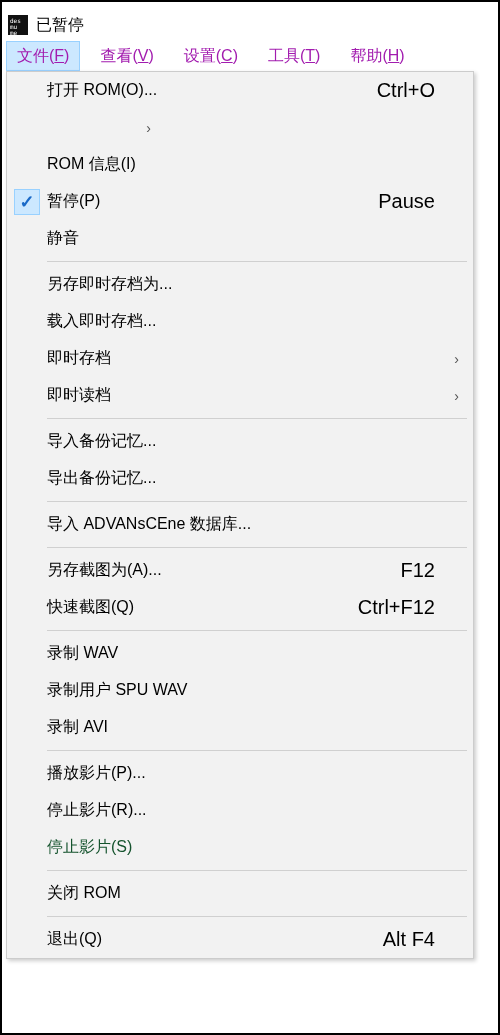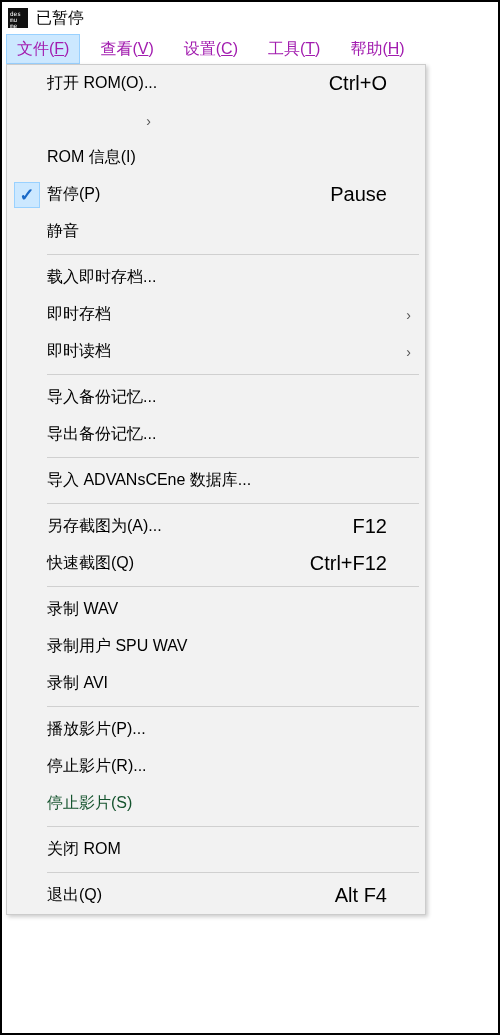--- a/index.html
+++ b/index.html
@@ -12,20 +12,21 @@
     overflow: hidden;
     border: 2px solid #000;
   }
   .titlebar {
     display: flex;
     align-items: center;
     height: 32px;
     padding: 4px 6px;
     background: #fff;
     gap: 8px;
+    margin-top: 7px;
   }
   .app-icon {
     width: 20px;
     height: 20px;
     display: flex;
     align-items: center;
     justify-content: center;
   }
   .title-text {
     font-size: 16px;
@@ -49,21 +50,21 @@
   }
   .menubar-item.active {
     background: #cce8ff;
     border: 1px solid #99d1ff;
   }
   .menubar-item u { text-decoration: underline; }
   .dropdown {
     position: relative;
     background: #f2f2f2;
     border: 1px solid #ccc;
-    width: 420px;
+    width: 468px;
     margin-left: 4px;
     box-shadow: 2px 2px 4px rgba(0,0,0,0.2);
   }
   .menu-item {
     display: flex;
     align-items: center;
     height: 37px;
     padding: 0 14px 0 0;
     cursor: default;
   }
@@ -167,20 +168,26 @@
     </div>
     <div class="menu-item">
       <div class="check-col"></div>
       <div class="label-col">静音</div>
       <div class="accel-col"></div>
       <div class="arrow-col"></div>
     </div>
     <div class="separator"></div>
     <div class="menu-item">
       <div class="check-col"></div>
+      <div class="label-col">另存即时存档为...</div>
+      <div class="accel-col"></div>
+      <div class="arrow-col"></div>
+    </div>
+    <div class="menu-item">
+      <div class="check-col"></div>
       <div class="label-col">载入即时存档...</div>
       <div class="accel-col"></div>
       <div class="arrow-col"></div>
     </div>
     <div class="menu-item">
       <div class="check-col"></div>
       <div class="label-col">即时存档</div>
       <div class="accel-col"></div>
       <div class="arrow-col">›</div>
     </div>

